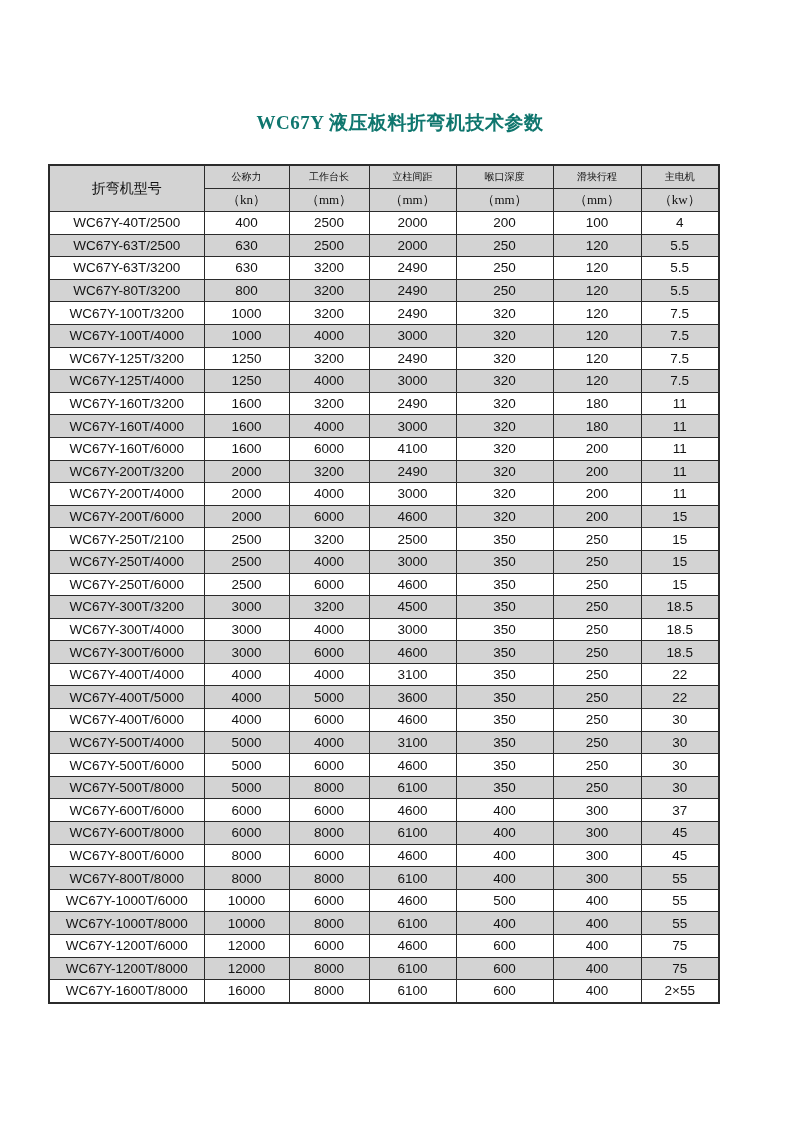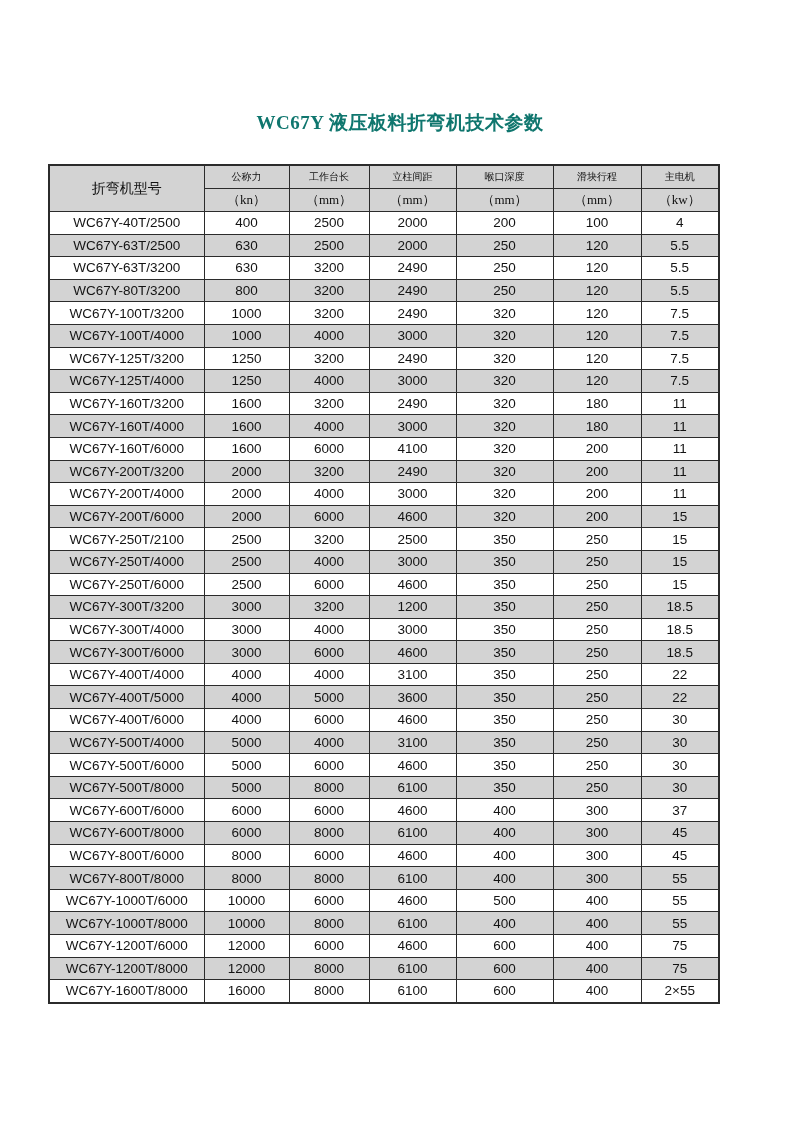--- a/index.html
+++ b/index.html
@@ -266,21 +266,21 @@
           <td>6000</td>
           <td>4600</td>
           <td>350</td>
           <td>250</td>
           <td>15</td>
         </tr>
         <tr>
           <td class="model-cell">WC67Y-300T/3200</td>
           <td>3000</td>
           <td>3200</td>
-          <td>1200</td>
+          <td>4500</td>
           <td>350</td>
           <td>250</td>
           <td>18.5</td>
         </tr>
         <tr>
           <td class="model-cell">WC67Y-300T/4000</td>
           <td>3000</td>
           <td>4000</td>
           <td>3000</td>
           <td>350</td>

